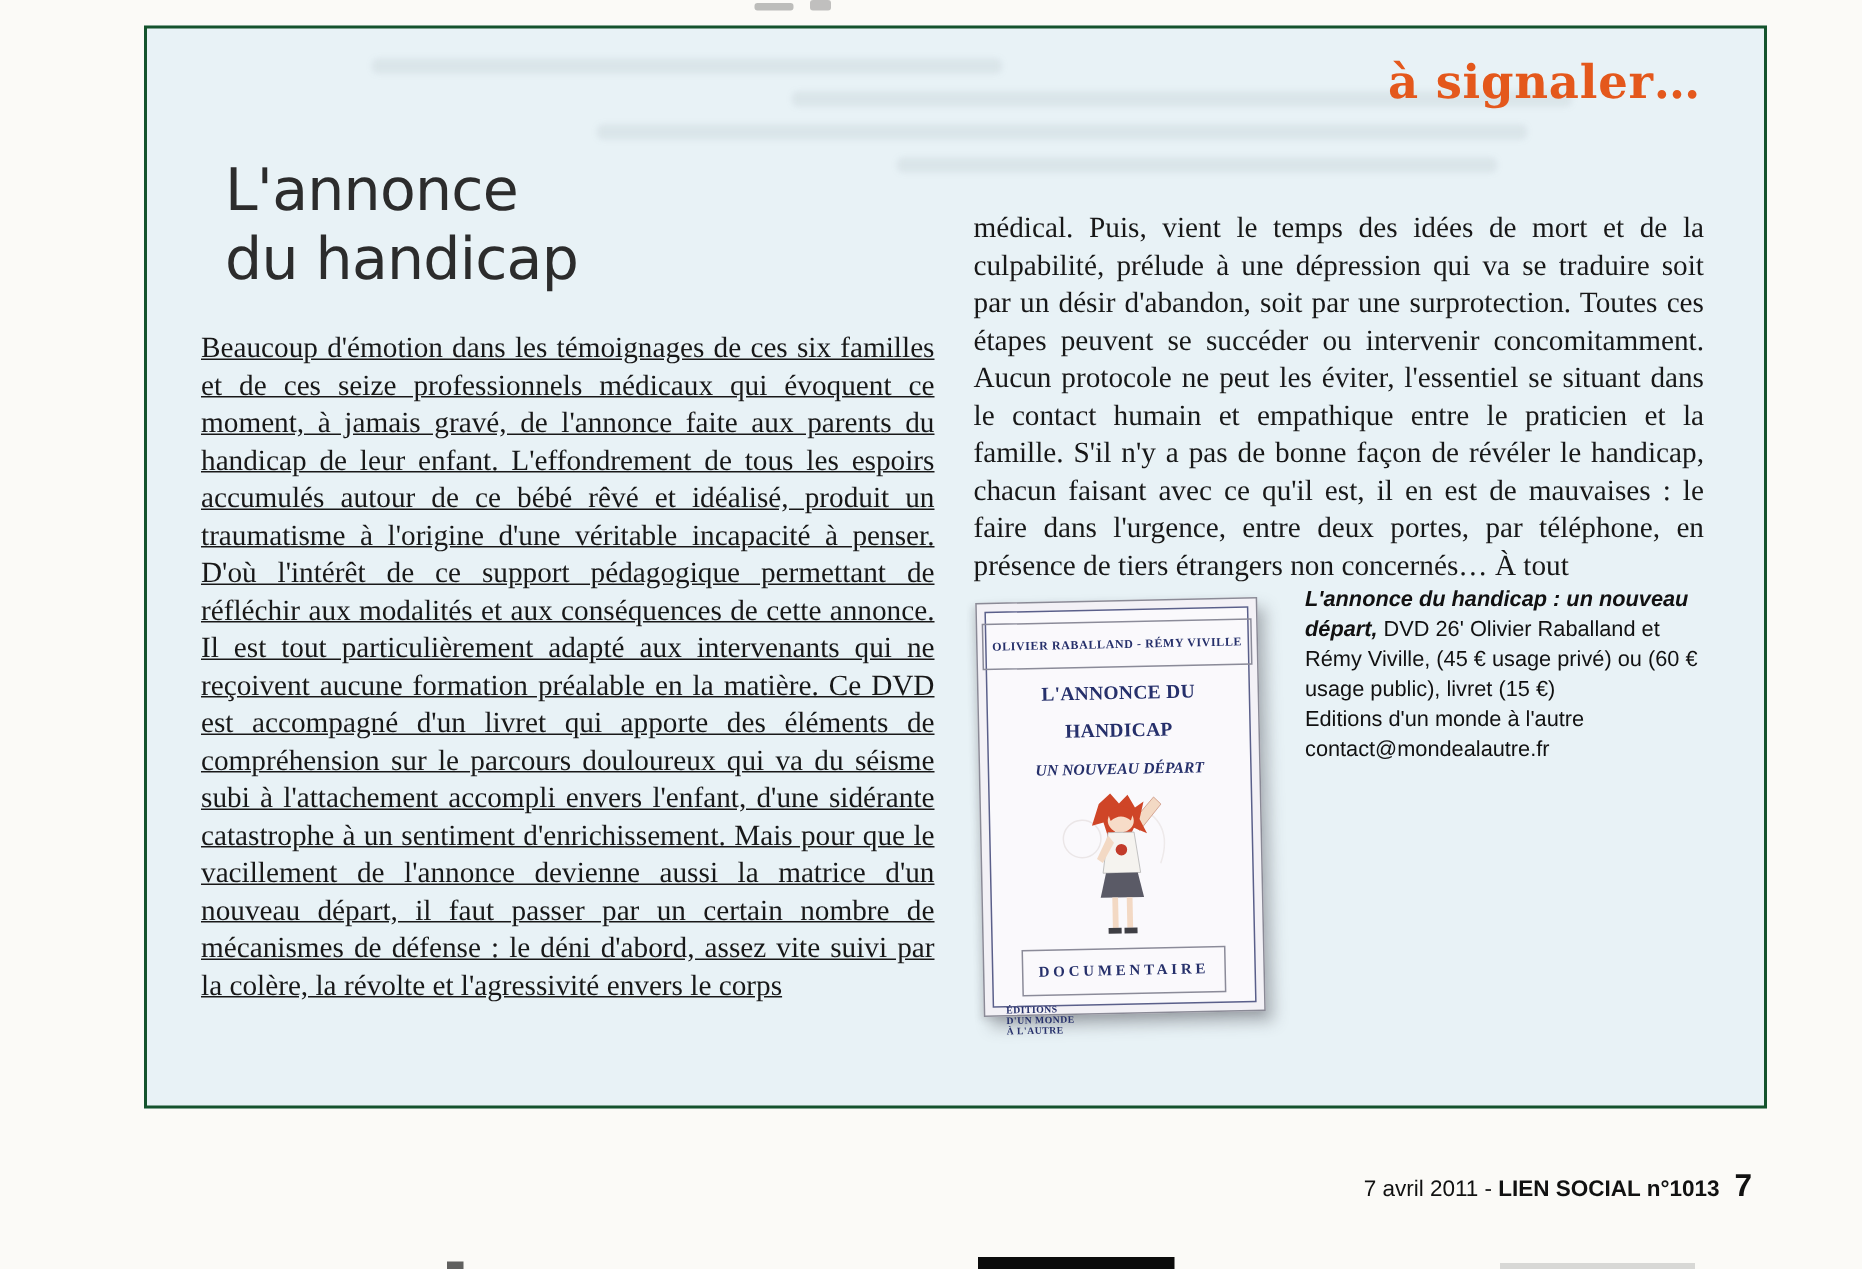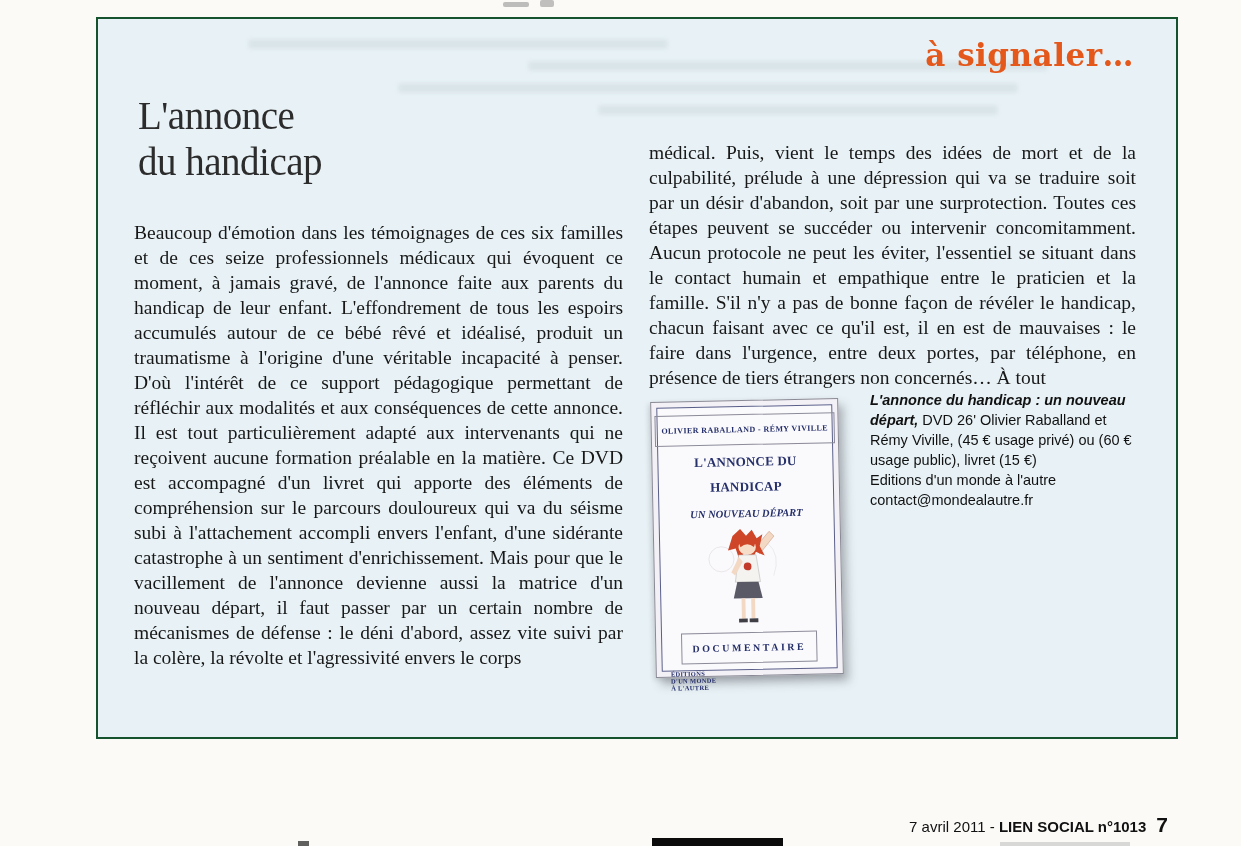--- a/index.html
+++ b/index.html
@@ -23,21 +23,21 @@
   }
   .article-title{
     position:absolute;left:36px;top:70px;width:420px;
     font-family:"DejaVu Sans","Liberation Sans",sans-serif;
     font-size:39px;line-height:1.18;color:#2c2c2c;
     white-space:pre-line;letter-spacing:-.5px;
   }
   
   .col{position:absolute;font-size:19.5px;line-height:25px;color:#181818;text-align:justify;margin-top:18px;}
   .col p{margin:0;}
-  .col-left{left:36px;top:183px;width:489px;}
+  .col-left{left:36px;top:183px;width:489px;text-decoration:underline;}
   .col-right{left:551px;top:103px;width:487px;}
   
   .dvd-float{float:left;width:205px;height:292px;margin:6px 16px 6px 0;position:relative;}
   .dvd-card{
     position:absolute;left:4px;top:4px;width:188px;height:276px;
     background:#f3f1f6;border:1px solid #8a8a96;
     box-shadow:5px 7px 10px rgba(60,60,70,.35), -2px 2px 5px rgba(60,60,70,.15);
     transform:rotate(-1.2deg);
     box-sizing:border-box;padding:5px;
   }
@@ -68,21 +68,21 @@
     margin-top:34px;
     font-family:"Liberation Sans","DejaVu Sans",sans-serif;
     font-size:14.5px;line-height:20px;color:#111;text-align:left;
   }
   .caption .lead{font-weight:bold;font-style:italic;}
   .caption .blockline{display:block;}
   
   .footer{
     position:absolute;top:779px;right:73px;
     font-family:"Liberation Sans","DejaVu Sans",sans-serif;
-    font-size:15px;color:#111;margin-top:34px;
+    font-size:15px;color:#111;
   }
   .footer .mag{font-weight:bold;}
   .footer .pagenum{font-weight:bold;font-size:21px;margin-left:10px;}
   
   .artifact{position:absolute;pointer-events:none;}
   .a-top1{left:503px;top:2px;width:26px;height:5px;background:#8a8a8a;opacity:.55;border-radius:2px;}
   .a-top2{left:540px;top:0;width:14px;height:7px;background:#777;opacity:.45;border-radius:2px;}
   .a-bot-bar{left:652px;top:838px;width:131px;height:8px;background:#0b0b0b;}
   .a-bot-small{left:298px;top:841px;width:11px;height:5px;background:#444;opacity:.85;}
   .a-bot-faint{left:1000px;top:842px;width:130px;height:4px;background:#999;opacity:.35;}
@@ -99,21 +99,21 @@
 
 <div class="panel">
 
   <div class="bleed" style="left:150px;top:20px;width:420px;height:10px;"></div>
   <div class="bleed" style="left:430px;top:42px;width:520px;height:10px;"></div>
   <div class="bleed" style="left:300px;top:64px;width:620px;height:10px;"></div>
   <div class="bleed" style="left:500px;top:86px;width:400px;height:10px;"></div>
 
   <div class="section-label">à signaler…</div>
 
-  <h1 class="article-title" style="margin:4px;font-weight:normal;font-family:Liberation Serif, serif;">L'annonce
+  <h1 class="article-title" style="margin:16px;font-weight:normal;">L'annonce
 du handicap</h1>
 
   <div class="col col-left">
     <p>Beaucoup d'émotion dans les témoignages de ces six familles et de ces seize professionnels médicaux qui évoquent ce moment, à jamais gravé, de l'annonce faite aux parents du handicap de leur enfant. L'effondrement de tous les espoirs accumulés autour de ce bébé rêvé et idéalisé, produit un traumatisme à l'origine d'une véritable incapacité à penser. D'où l'intérêt de ce support pédagogique permettant de réfléchir aux modalités et aux conséquences de cette annonce. Il est tout particulièrement adapté aux intervenants qui ne reçoivent aucune formation préalable en la matière. Ce DVD est accompagné d'un livret qui apporte des éléments de compréhension sur le parcours douloureux qui va du séisme subi à l'attachement accompli envers l'enfant, d'une sidérante catastrophe à un sentiment d'enrichissement. Mais pour que le vacillement de l'annonce devienne aussi la matrice d'un nouveau départ, il faut passer par un certain nombre de mécanismes de défense : le déni d'abord, assez vite suivi par la colère, la révolte et l'agressivité envers le corps</p>
   </div>
 
   <div class="col col-right">
     <p>médical. Puis, vient le temps des idées de mort et de la culpabilité, prélude à une dépression qui va se traduire soit par un désir d'abandon, soit par une surprotection. Toutes ces étapes peuvent se succéder ou intervenir concomitamment. Aucun protocole ne peut les éviter, l'essentiel se situant dans le contact humain et empathique entre le praticien et la famille. S'il n'y a pas de bonne façon de révéler le handicap, chacun faisant avec ce qu'il est, il en est de mauvaises : le faire dans l'urgence, entre deux portes, par téléphone, en présence de tiers étrangers non concernés… À tout</p>
 
     <div class="dvd-float">

